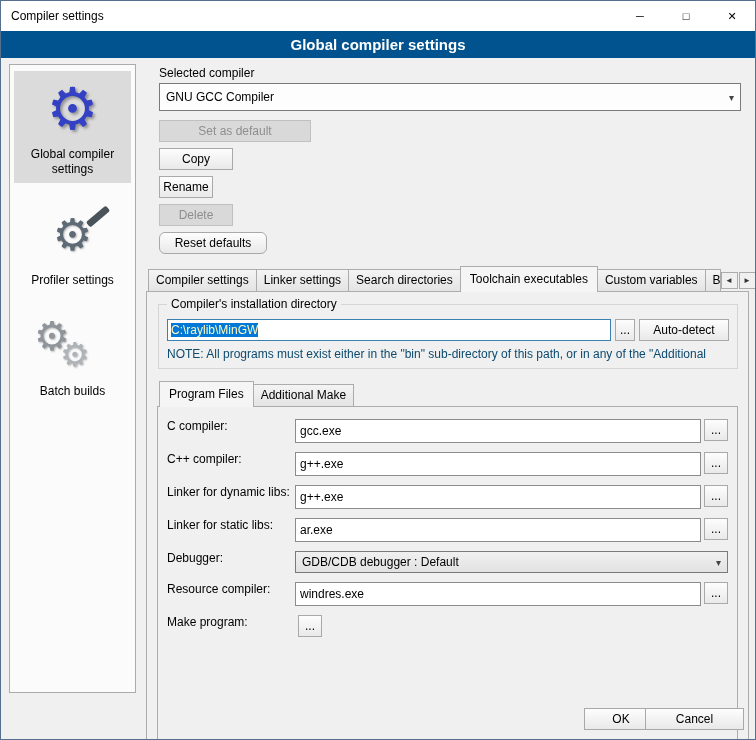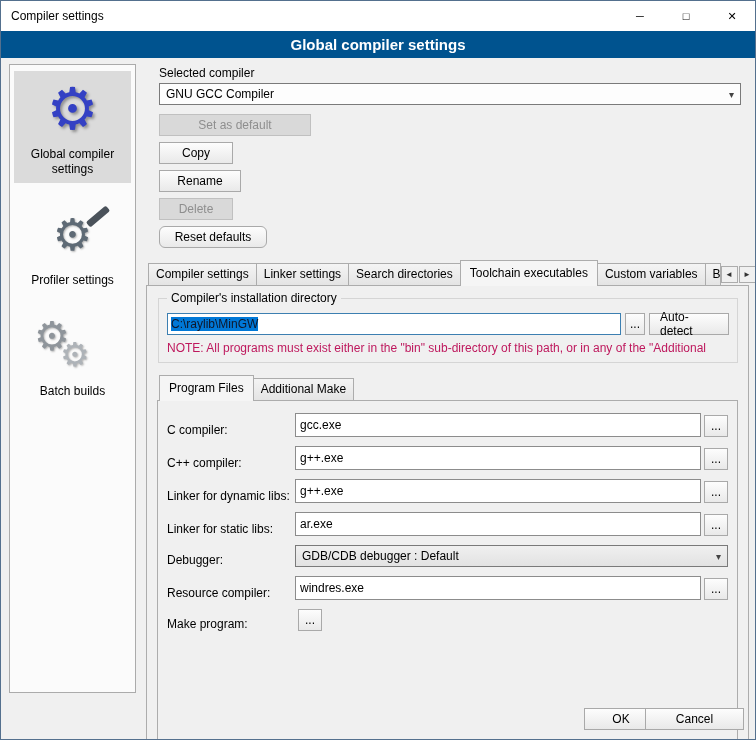--- a/index.html
+++ b/index.html
@@ -46,35 +46,35 @@
   .gear-gray { font-size:44px; color:#5E6A75; line-height:1; text-shadow:1px 1px 2px rgba(0,0,0,.3); }
   .clamp-bar { position:absolute; width:26px; height:7px; background:#4A525A; top:10px; right:18px; transform:rotate(-40deg); border-radius:2px; }
   .gear-batch-1 { position:absolute; left:18px; top:2px; font-size:40px; color:#8F959B; line-height:1; text-shadow:1px 1px 2px rgba(0,0,0,.3);}
   .gear-batch-2 { position:absolute; left:44px; top:24px; font-size:33px; color:#AEB3B8; line-height:1; text-shadow:1px 1px 2px rgba(0,0,0,.3);}
   .sb-label { margin-top:6px; font-size:12px; line-height:1.25; }
 
   
   .main { position:absolute; left:145px; top:4px; width:603px; }
   .sel-label { margin:4px 0 3px 13px; }
   .combo {
-    height:22px; border:1px solid #7A7A7A; background:#FDFDFD;
+    height:28px; border:1px solid #7A7A7A; background:#FDFDFD;
     display:flex; align-items:center; padding:0 6px; position:relative;
   }
   .combo .arrow { margin-left:auto; font-size:10px; color:#444; }
   .combo-top { margin:0 8px 0 13px; }
 
   .btn-row { display:flex; justify-content:flex-end; gap:6px; margin:9px 8px 0 13px;flex-direction:column; }
   .btn {
     height:22px; border:1px solid #A9A9A9;
     background:linear-gradient(#FDFDFD,#E9E9E9);
     display:flex; align-items:center; justify-content:center;
     font-size:12px; padding:0 10px; cursor:default;
   }
   .btn.disabled { background:#D9D9D9; color:#8E8E8E; border-color:#C0C0C0; }
-  .w-setdef { width:152px; } .w-copy { width:74px; } .w-rename { width:82px; }
+  .w-setdef { width:152px; } .w-copy { width:74px; } .w-rename { width:54px; }
   .w-delete { width:74px; margin-right:8px; } .w-reset { width:108px;border-radius:6px; }
 
   
   .tabstrip { display:flex; align-items:flex-end; margin-top:12px; padding-left:2px; position:relative; z-index:2; }
   .tab {
     border:1px solid #ACACAC; border-bottom:none;
     background:linear-gradient(#F4F4F4,#E4E4E4);
     padding:3px 7px 4px; margin-left:-1px; white-space:nowrap;
   }
   .tab:first-child { margin-left:0; }
@@ -98,32 +98,32 @@
     padding:14px 8px 7px; position:relative;
   }
   .groupbox-title {
     position:absolute; top:-8px; left:8px; background:#F0F0F0; padding:0 4px; font-size:12px;
   }
   .dir-row { display:flex; align-items:center; gap:4px; }
   .path-field {
     flex:1; height:22px; border:1px solid #3C7FB1; background:#FFFFFF;
     display:flex; align-items:center; padding:0 3px; overflow:hidden;
   }
-  .path-field .sel { background:#0078D7; color:#0f172a; white-space:nowrap; }
+  .path-field .sel { background:#0078D7; color:#fef9c3; white-space:nowrap; }
   .btn-small { width:20px; padding:0; }
-  .btn-autodetect { width:80px; }
-  .note { margin-top:6px; color:#be185d; font-size:12px; white-space:nowrap; overflow:hidden; }
+  .btn-autodetect { width:90px; }
+  .note { margin-top:6px; color:#0c4a6e; font-size:12px; white-space:nowrap; overflow:hidden; }
 
   
   .inner-strip { margin:12px 0 0 10px; }
   .inner-page {
     border:1px solid #ACACAC; background:#F0F0F0;
     margin:0 10px 10px 10px; flex:1; padding:12px 9px;
   }
-  .field-row { display:flex; align-items:flex-end; margin-bottom:9px; }
+  .field-row { display:flex; align-items:flex-start; margin-bottom:9px; }
   .field-label { width:128px; flex:0 0 128px; font-size:12px; }
   .field-input {
     flex:1; height:24px; border:1px solid #8C8C8C; background:#FFFFFF;
     font-family:"Liberation Sans", sans-serif; font-size:12px; padding:0 4px; outline:none;
   }
   .field-browse { width:24px; height:22px; margin-left:3px; padding:0; flex:0 0 24px; }
   .combo-debugger { flex:1; height:22px; background:linear-gradient(#F0F0F0,#E2E2E2); }
 
   
   .footer-btn { position:absolute; bottom:9px; }

